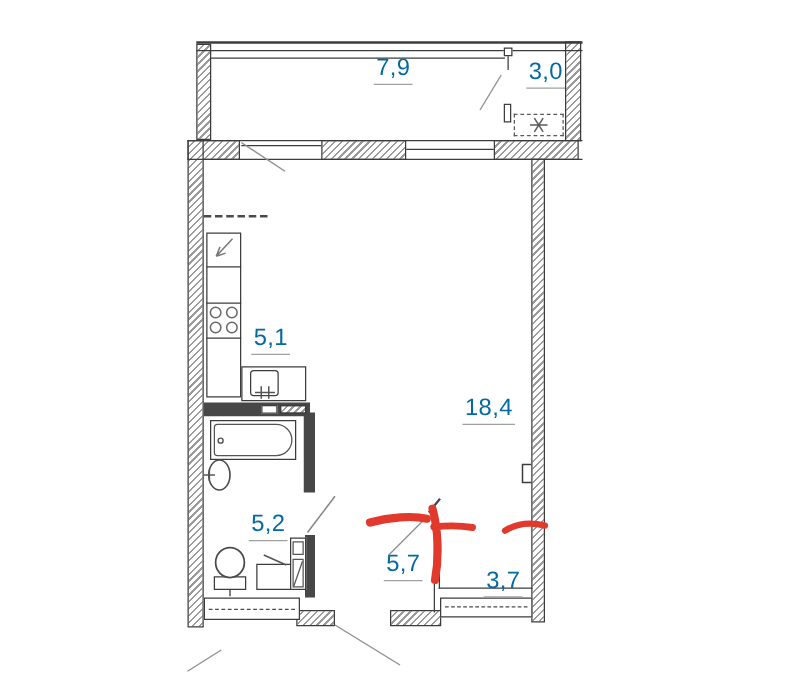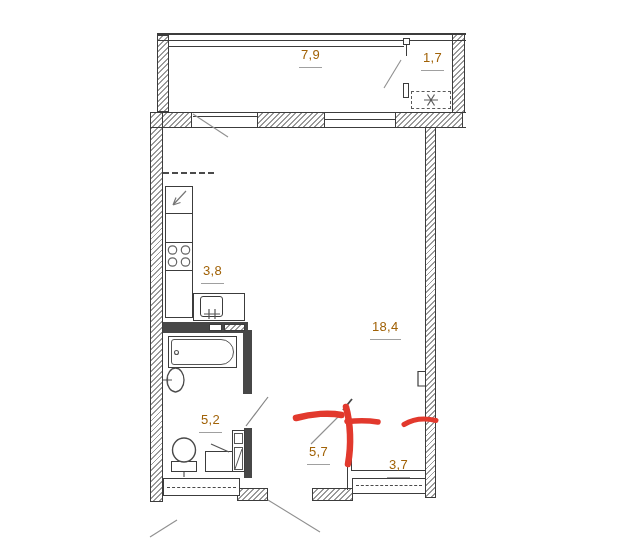--- a/index.html
+++ b/index.html
@@ -19,21 +19,21 @@
   .wallfill{position:absolute;box-sizing:border-box;background:#474747;z-index:2;}
   
   .hl{position:absolute;background:#3c3c3c;height:1.3px;z-index:2;}
   .vl{position:absolute;background:#3c3c3c;width:1.3px;z-index:2;}
   
   .box{position:absolute;box-sizing:border-box;border:1.4px solid #3c3c3c;background:#ffffff;z-index:2;}
   .thin{border-width:1px;border-color:#555;}
   .dash{position:absolute;border-top:1.5px dashed #4a4a4a;z-index:3;}
   
   .area{
-    position:absolute;z-index:4;color:#a16207;font-size:13px;line-height:20px;
+    position:absolute;z-index:4;color:#0369a1;font-size:19px;line-height:20px;
     letter-spacing:.3px;padding:0 2px 2px 2px;border-bottom:1.2px solid #a0a0a0;
   }
   #overlay{position:absolute;left:0;top:0;z-index:5;pointer-events:none;}
 </style>
 </head>
 <body>
 
 <div id="canvas">
 
   <div class="hl" style="left:157px;top:33px;width:309px;height:2px;"></div>
@@ -86,22 +86,22 @@
 
   <div class="box" style="left:168px;top:336px;width:69px;height:32px;"></div>
   <div class="box thin" style="left:171px;top:339px;width:63px;height:26px;border-radius:3px 13px 13px 3px;background:transparent;"></div>
   <div class="box" style="left:171px;top:461px;width:26px;height:11px;"></div>
   <div class="box" style="left:205px;top:451px;width:28px;height:21px;"></div>
   <div class="box" style="left:232px;top:430px;width:13px;height:42px;"></div>
   <div class="box thin" style="left:234px;top:433px;width:9px;height:11px;"></div>
   <div class="box thin" style="left:234px;top:447px;width:9px;height:23px;"></div>
 
   <div class="area" style="left:299px;top:45px;">7,9</div>
-  <div class="area" style="left:421px;top:48px;">1,7</div>
-  <div class="area" style="left:201px;top:261px;">3,8</div>
+  <div class="area" style="left:421px;top:48px;">3,0</div>
+  <div class="area" style="left:201px;top:261px;">5,1</div>
   <div class="area" style="left:370px;top:317px;">18,4</div>
   <div class="area" style="left:199px;top:410px;">5,2</div>
   <div class="area" style="left:307px;top:442px;">5,7</div>
   <div class="area" style="left:387px;top:455px;">3,7</div>
 
   <svg id="overlay" width="640" height="539" viewBox="0 0 640 539">
 
     <path d="M193,114 L228,137" stroke="#909090" stroke-width="1.1" fill="none"></path>
     <path d="M401,60 L384,88" stroke="#909090" stroke-width="1.1" fill="none"></path>
     <path d="M311,444 L341,414" stroke="#909090" stroke-width="1.1" fill="none"></path>

